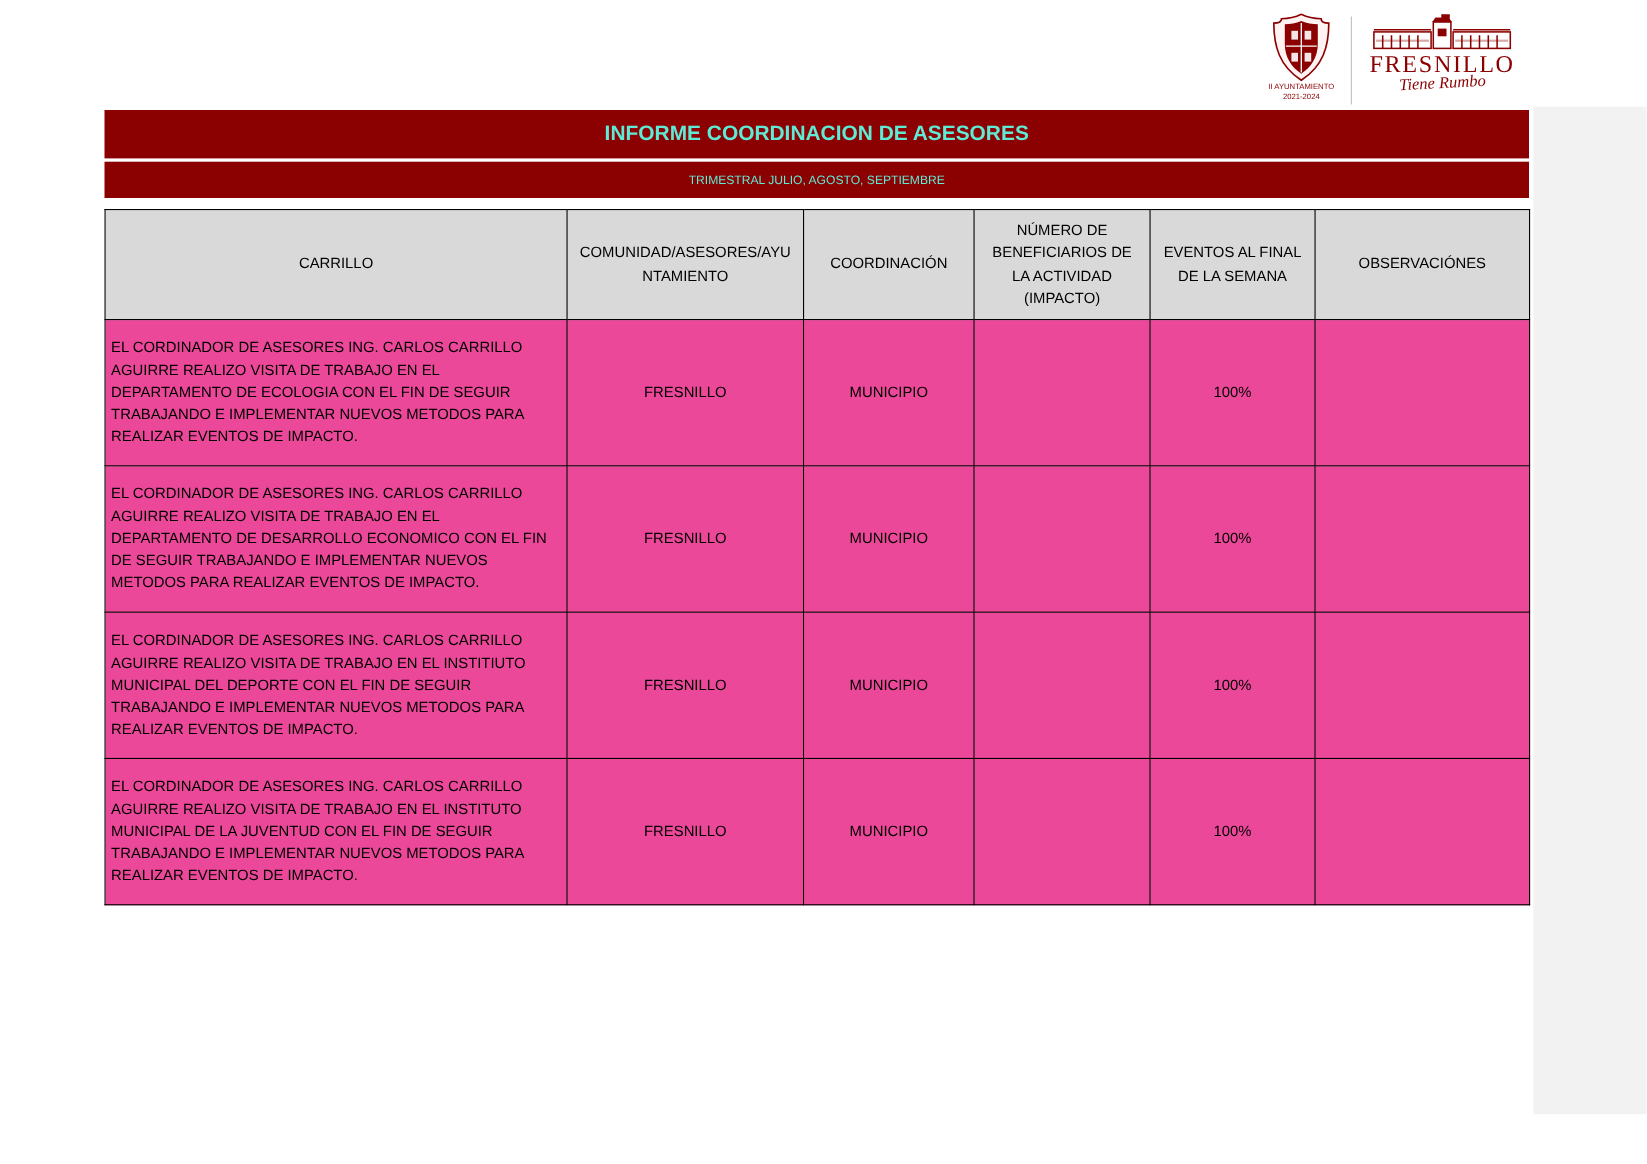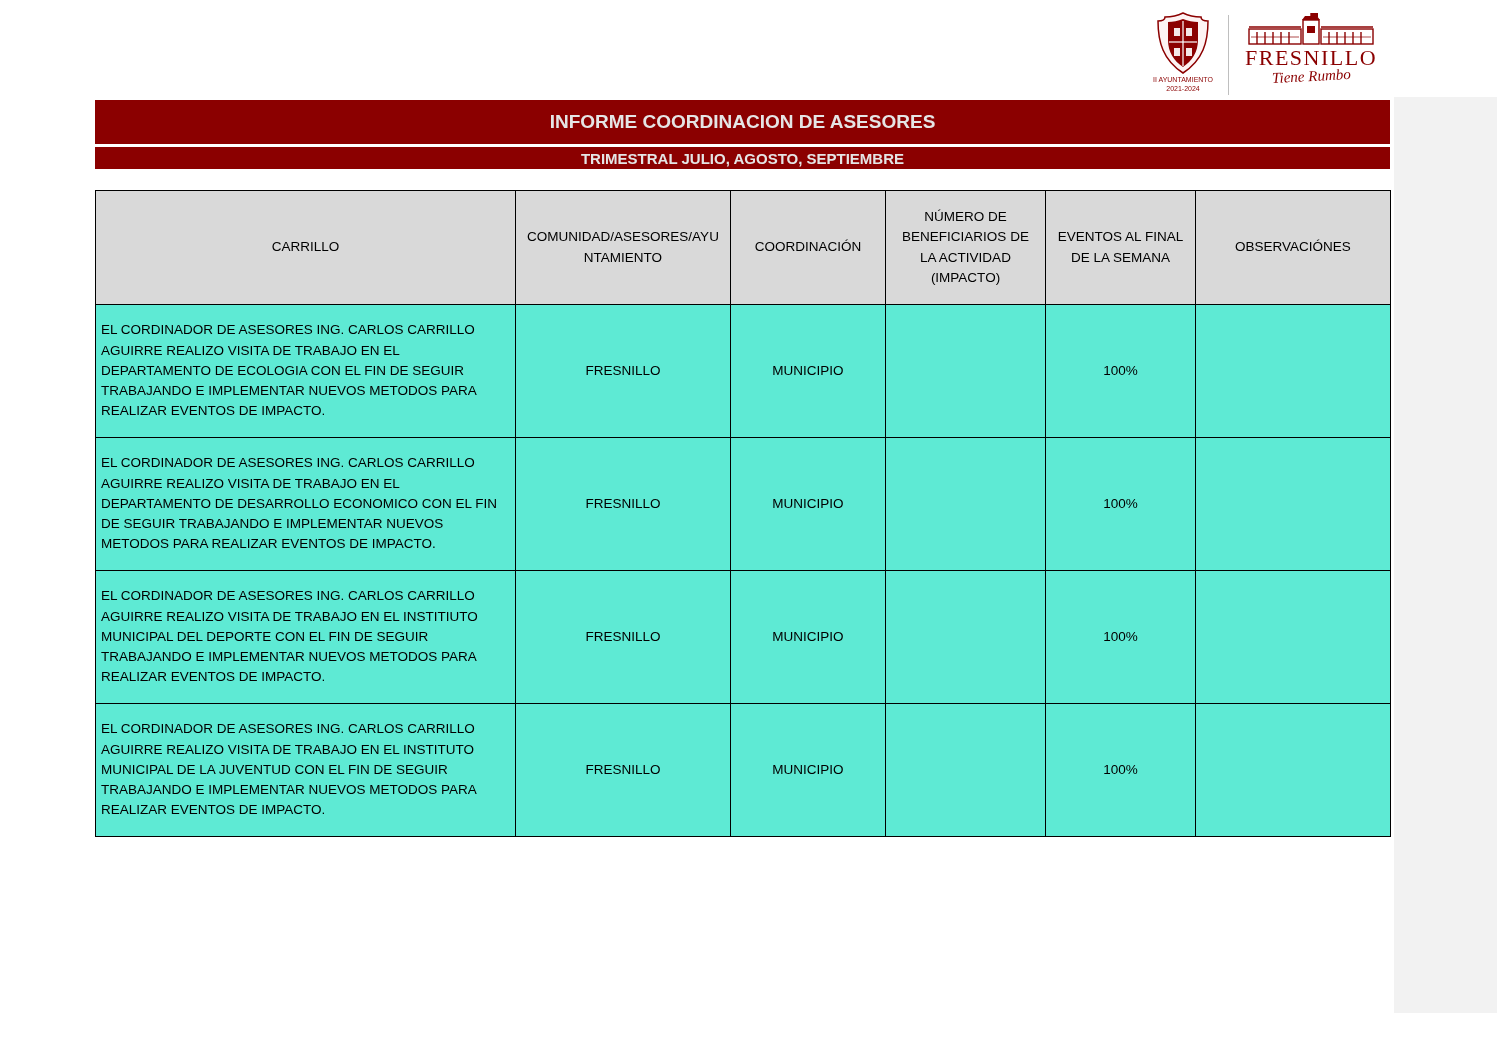--- a/index.html
+++ b/index.html
@@ -79,28 +79,28 @@
     margin-top: -1px;
     transform: rotate(-3deg);
   }
 
   
   .bar {
     position: absolute;
     left: 95px;
     width: 1295px;
     background: #8B0000;
-    color: #e5e5e5;
+    color: #5eead4;
     display: flex;
     align-items: center;
     justify-content: center;
     text-align: center;
   }
   .bar-title { top: 100px; height: 44px; font-size: 19px; font-weight: bold; }
-  .bar-sub   { height: 22px; font-size: 15px; font-weight: bold; }
+  .bar-sub   { height: 33px; font-size: 11px; font-weight: normal; }
   .bar-sub1  { top: 147px; }
   .bar-sub2  { top: 169px; }
 
   
   .report-table {
     position: absolute;
     left: 95px;
     top: 190px;
     width: 1295px;
     border-collapse: collapse;
@@ -111,24 +111,24 @@
     font-size: 13.5px;
     line-height: 1.5;
     overflow-wrap: break-word;
   }
   .report-table th {
     background: #D9D9D9;
     font-weight: normal;
     height: 100px;
     text-align: center;
     vertical-align: middle;
-    padding: 16px 8px;
+    padding: 2px 8px;
   }
   .report-table td {
-    background: #5eead4;
+    background: #ec4899;
     height: 133px;
     text-align: center;
     vertical-align: middle;
     padding: 2px 6px;
   }
   td.cell-actividad {
     text-align: left;
     padding: 4px 6px 4px 5px;
   }
 </style>

